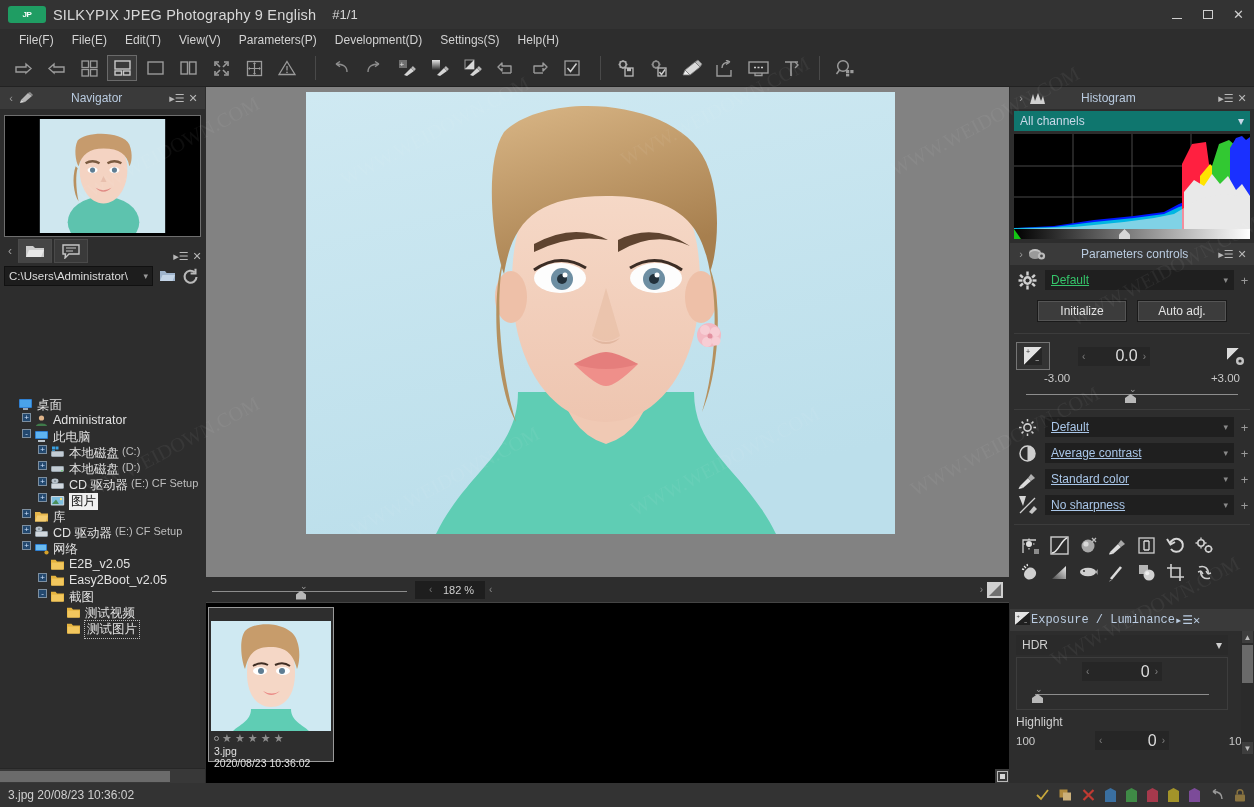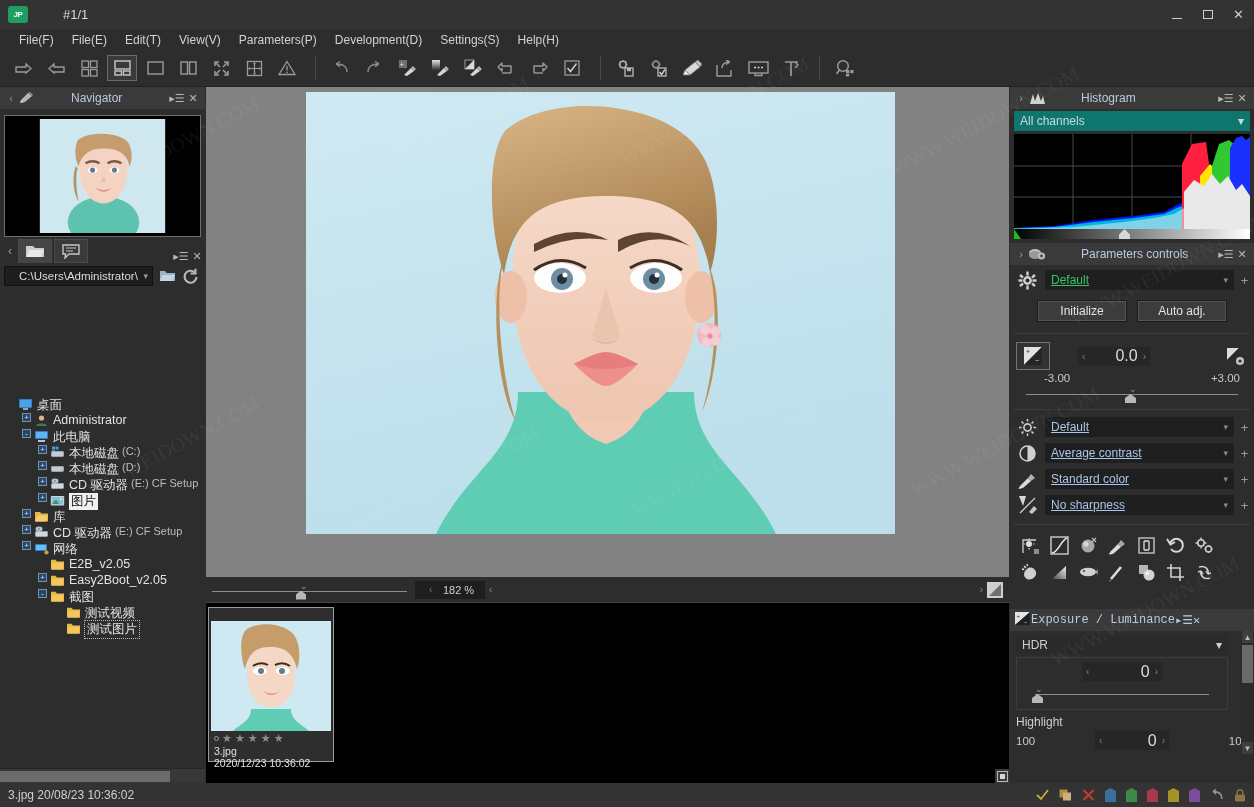--- a/index.html
+++ b/index.html
@@ -8,24 +8,24 @@
     background:#2b2b2b;
     font-family:"Liberation Sans", sans-serif;
     color:#d4d4d4;
     font-size:12px;
     -webkit-font-smoothing:antialiased;
   }
   .app { position:relative; width:1254px; height:807px; background:#2d2d2d; }
 
   
   .titlebar{ height:29px; background:#333333; display:flex; align-items:center; padding-left:8px; position:relative;}
-  .app-logo{ width:20px;height:17px;background:#1f9d63;border-radius:3px;display:flex;align-items:center;justify-content:center;
+  .app-logo{ width:38px;height:17px;background:#1f9d63;border-radius:3px;display:flex;align-items:center;justify-content:center;
     color:#fff;font-size:8px;font-weight:bold;letter-spacing:-0.5px; margin-right:7px;}
   .title-text{ font-size:14.5px; color:#d8d8d8; letter-spacing:.2px;}
-  .title-count{ font-size:13px; color:#d8d8d8; margin-left:28px;text-align:right;}
+  .title-count{ font-size:13px; color:#d8d8d8; margin-left:16px;text-align:right;}
   .wincontrols{ position:absolute; right:0; top:0; height:29px; display:flex;}
   .wincontrols div{ width:31px;height:29px;display:flex;align-items:center;justify-content:center;color:#cfcfcf;font-size:13px;}
   .sq{width:10px;height:9px;border:1px solid #cfcfcf;}
   .dash{width:10px;height:1px;background:#cfcfcf;margin-top:7px;}
 
   
   .menubar{ height:21px; background:#2d2d2d; display:flex; align-items:center; padding-left:10px; gap:0;}
   .menubar .mi{ padding:2px 9px; font-size:12px; color:#d2d2d2; cursor:default;}
 
   
@@ -49,21 +49,21 @@
 
   .tabrow{ height:26px; background:#2d2d2d; display:flex; align-items:flex-end; padding-left:2px;}
   .tabrow .arrow{ width:16px; height:24px; display:flex;align-items:center;justify-content:center;color:#9a9a9a;}
   .tabitem{ width:34px;height:24px;display:flex;align-items:center;justify-content:center;border:1px solid #4a4a4a;background:#3a3a3a;margin-right:2px;}
   .tabitem.act{ background:#454545;border-bottom-color:#454545;}
   .tabrow .sp{flex:1}
   .tabrow .btn{width:16px;text-align:center;color:#b8b8b8;font-size:11px;}
 
   .pathrow{ height:26px; display:flex; align-items:center; padding:0 4px; gap:4px;}
   .pathbox{ flex:1; height:20px; background:#1d1d1d; border:1px solid #111; display:flex; align-items:center; padding:0 4px; font-size:11.5px; color:#dcdcdc;}
-  .pathbox .cv{flex:1; overflow:hidden; white-space:nowrap;margin-left:10px;}
+  .pathbox .cv{flex:1; overflow:hidden; white-space:nowrap;}
   .pathbox .cav{color:#9a9a9a; font-size:9px;}
   .pbtn{ width:20px;height:20px;display:flex;align-items:center;justify-content:center;color:#b0b0b0;}
   .treewrap{ position:absolute; left:0; right:0; top:310px; bottom:22px; background:#2d2d2d; overflow:hidden;}
   .trow{ display:flex; align-items:flex-start; height:16px; padding-left:2px; font-size:12px; white-space:nowrap;}
   .tplus{ width:9px;height:9px;border:1px solid #7d8fa0; background:#23486e; color:#cfe3ff; font-size:8px;
           display:inline-flex;align-items:center;justify-content:center;line-height:1; margin-right:3px;}
   .tspacer{ display:inline-block;}
   .ticon{ width:15px; height:14px; margin-right:4px; display:inline-flex; align-items:center; justify-content:center;}
   .tlabel{ color:#e2e2e2; font-size:12px;}
   .tlabel.cn{ font-size:12.5px;}
@@ -159,20 +159,21 @@
   
   .wm{ position:absolute; color:rgba(255,255,255,0.055); font-size:20px; transform:rotate(-28deg); pointer-events:none; white-space:nowrap; font-family:"Liberation Serif", serif;}
 </style>
 </head>
 <body>
 
 <div class="app">
 
   <div class="titlebar">
     <div class="app-logo">JP</div>
+    <div class="title-text">SILKYPIX JPEG Photography 9 English</div>
     <div class="title-count">#1/1</div>
     <div class="wincontrols">
       <div>
           <span class="dash"></span>
         </div>
       <div>
           <span class="sq"></span>
         </div>
       <div>✕</div>
     </div>
@@ -723,21 +724,21 @@
               <path d="M42 45 q8 -5 15 -1" stroke="#3f2d23" stroke-width="2" fill="none"></path>
               <path d="M64 44 q8 -4 15 1" stroke="#3f2d23" stroke-width="2" fill="none"></path>
               <path d="M52 70 q9 5 17 0 q-9 8 -17 0z" fill="#ea8b87"></path>
             </svg>
           </div>
           <div class="stars">
             <span class="circ"></span>
             <span class="st">★ ★ ★ ★ ★</span>
           </div>
           <div class="tname">3.jpg</div>
-          <div class="tname">2020/12/23 10:36:02</div>
+          <div class="tname">2020/08/23 10:36:02</div>
         </div>
         <div class="fs-sb">
           <svg width="11" height="11" viewBox="0 0 11 11">
               <rect x="0.5" y="0.5" width="10" height="10" fill="none" stroke="#b8b8b8"></rect>
               <rect x="3" y="3" width="5" height="5" fill="#d8d8d8"></rect>
             </svg>
         </div>
       </div>
     </div>
 

